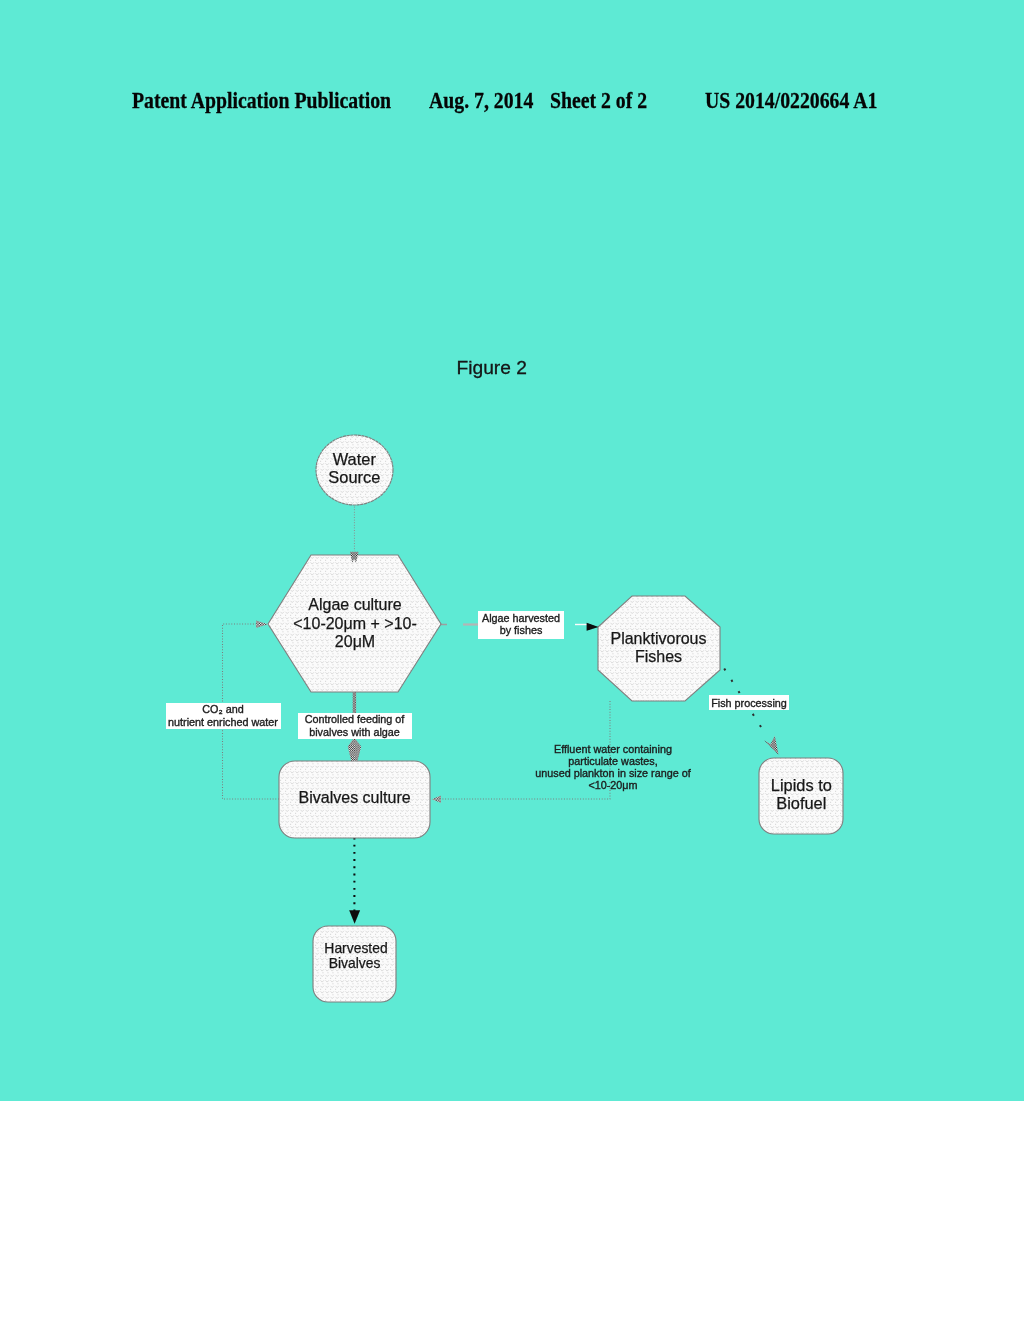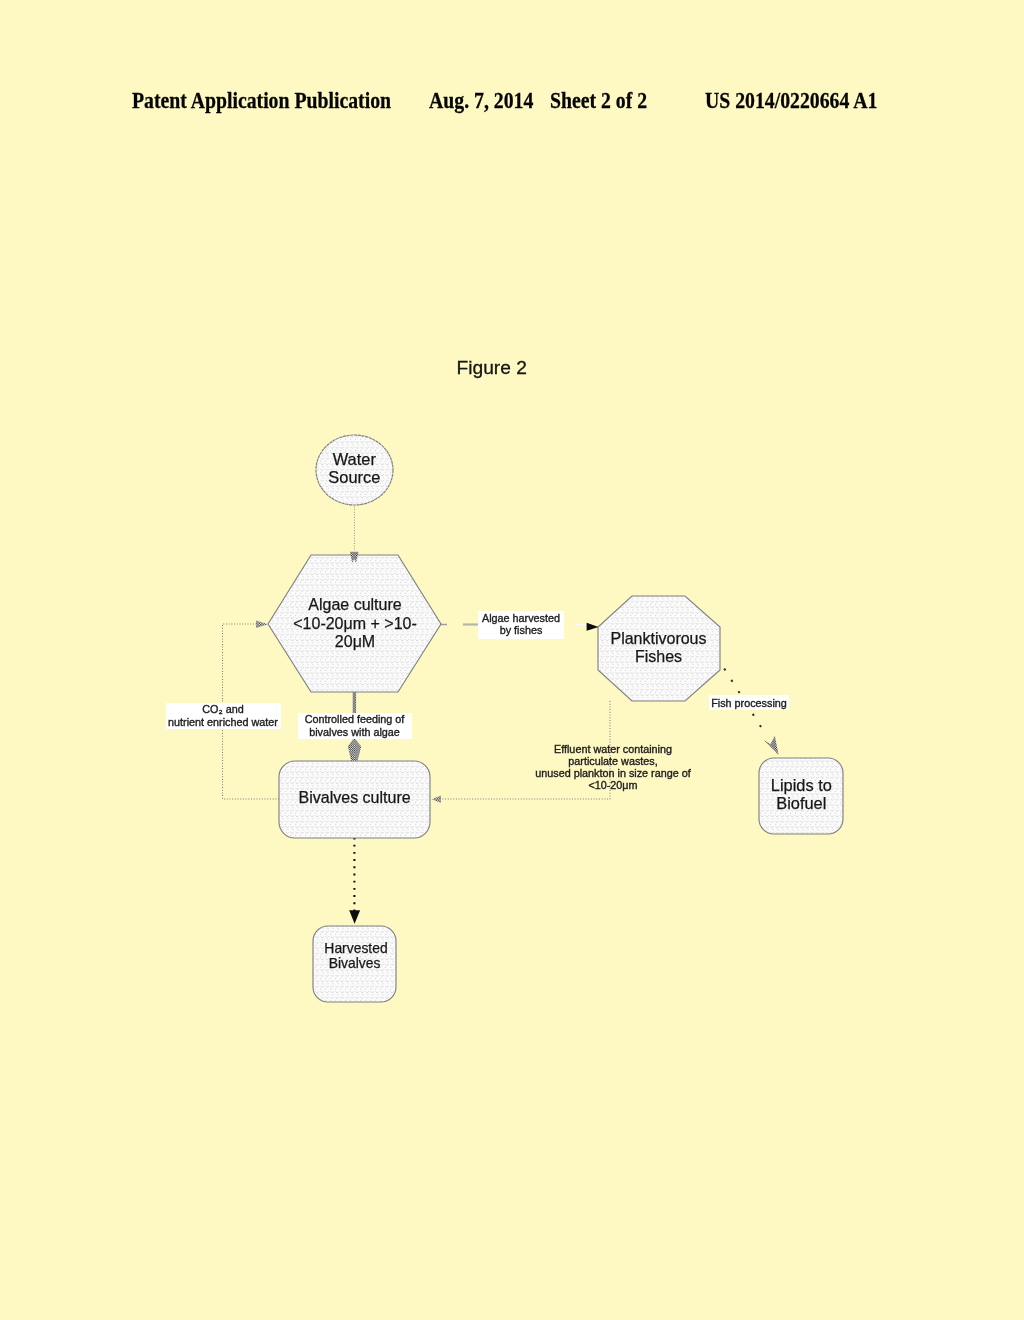--- a/index.html
+++ b/index.html
@@ -1,18 +1,18 @@
 <!DOCTYPE html>
 <html><head>
 <meta charset="utf-8">
 <title>Patent Application Publication - Figure 2</title>
 <style>
   html,body{margin:0;padding:0;background:#ffffff;}
   body{width:1024px;height:1320px;overflow:hidden;font-family:"Liberation Sans",sans-serif;}
-  #page{position:relative;width:1024px;height:1320px;background:#fef9c3;}
+  #page{position:relative;width:1024px;height:1101px;background:#5eead4;}
   .hdr{position:absolute;top:88px;font-family:"Liberation Serif",serif;font-weight:700;font-size:24px;
        line-height:24px;color:#050505;white-space:nowrap;-webkit-text-stroke:0.3px #050505;transform:scaleX(0.823);transform-origin:0 0;}
   #hdr-left{left:132px;}
   #hdr-date{left:429px;}
   #hdr-sheet{left:550px;}
   #hdr-num{left:705px;}
   #fig-svg{position:absolute;left:0;top:0;}
   .nodelabel{font-family:"Liberation Sans",sans-serif;font-size:16px;fill:#171717;stroke:#171717;stroke-width:0.25px;paint-order:stroke fill;}
   .edgelabel{font-family:"Liberation Sans",sans-serif;font-size:10.8px;fill:#1c1c1c;stroke:#1c1c1c;stroke-width:0.35px;paint-order:stroke fill;}
   .shape{fill:url(#dither);stroke:#808080;stroke-width:1.15;}

